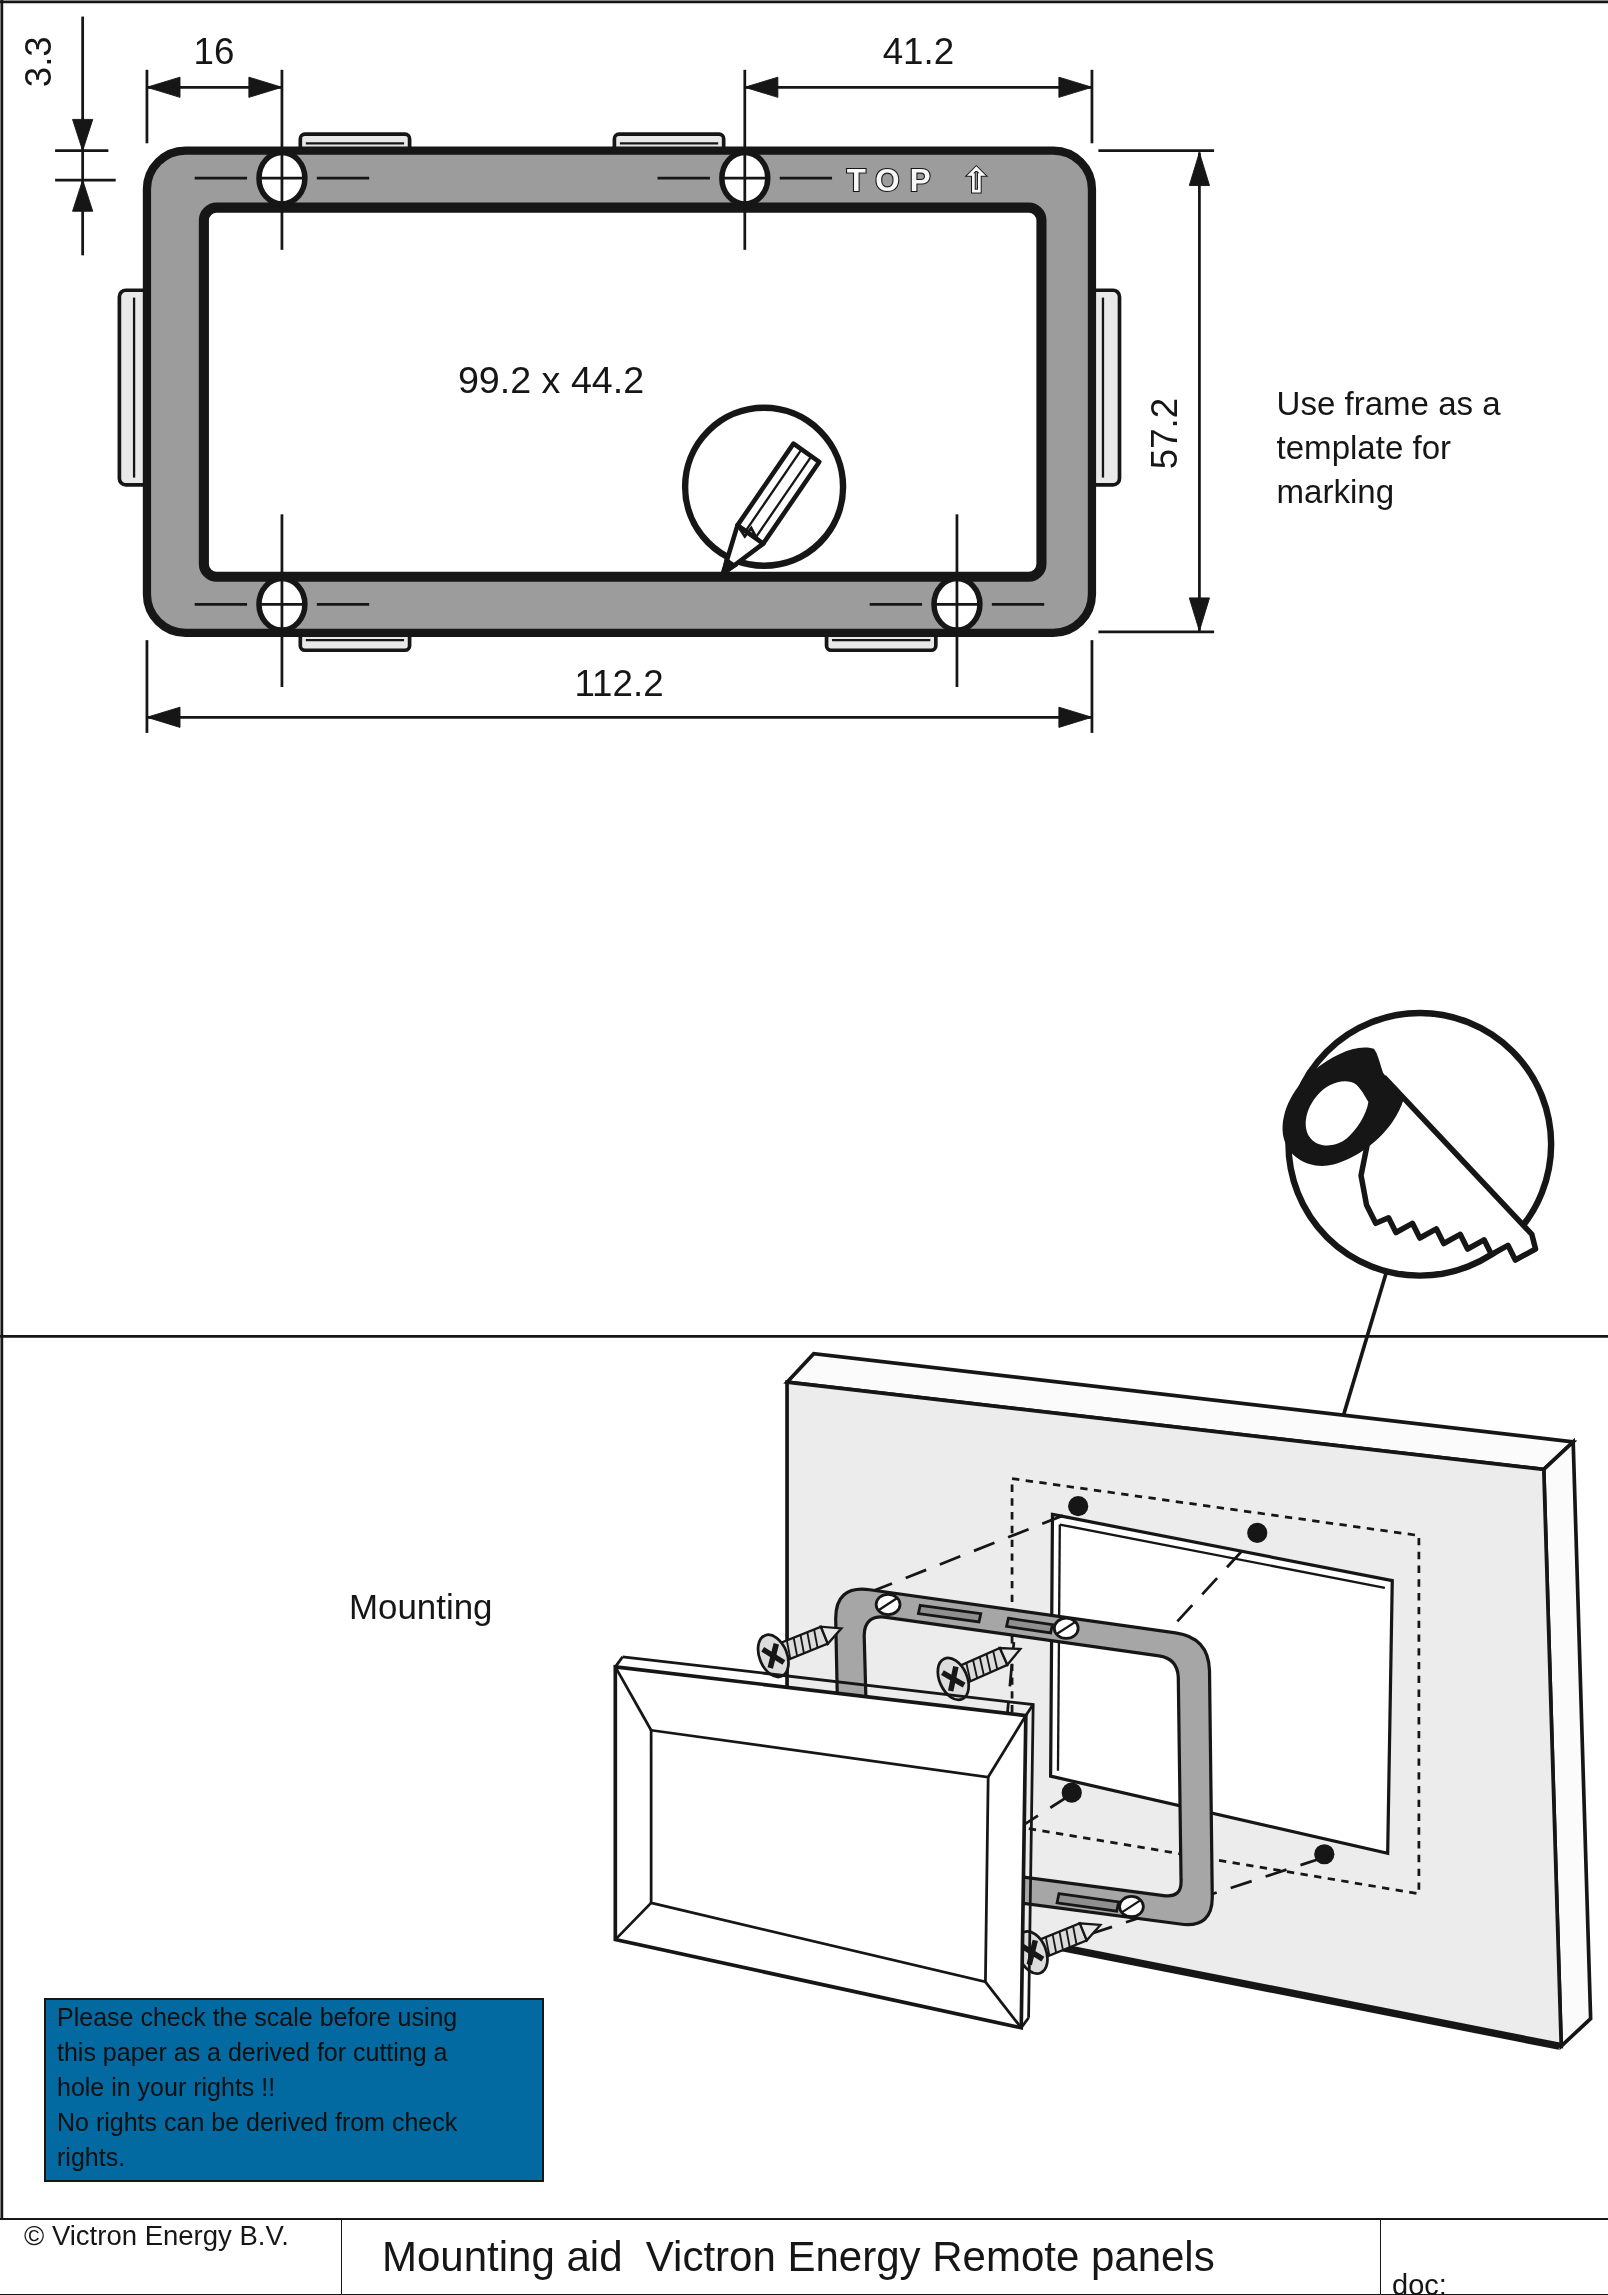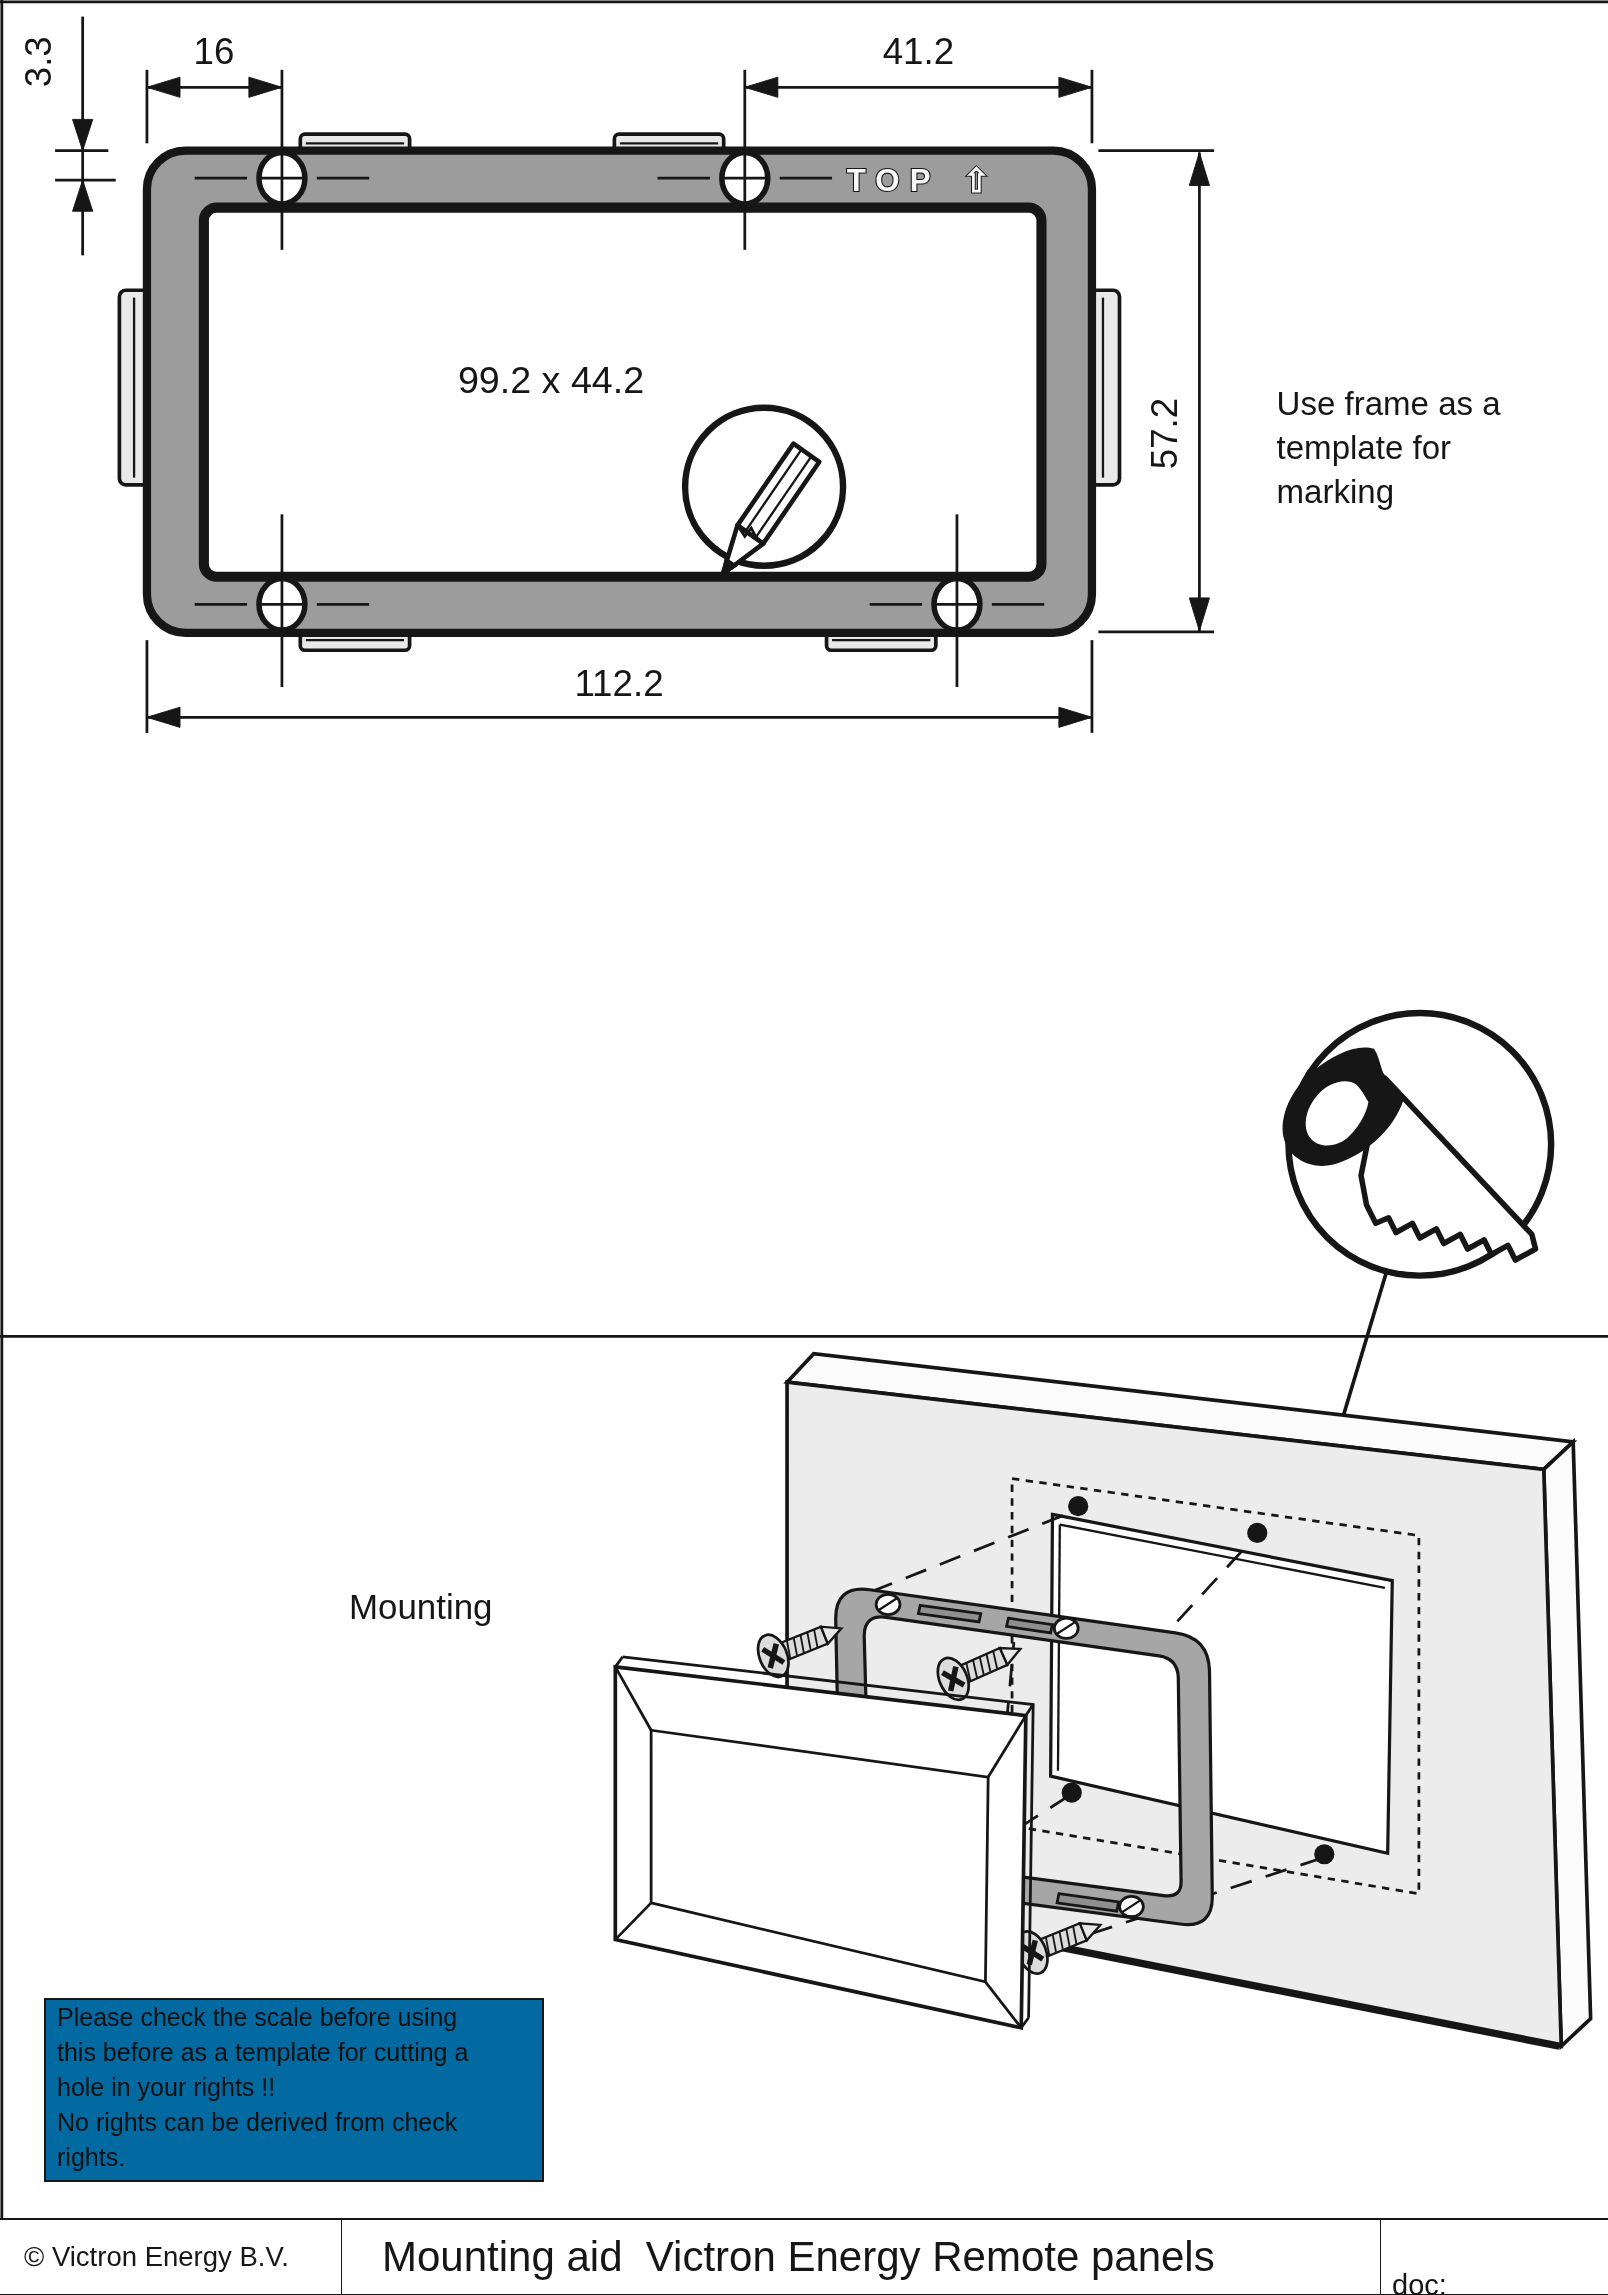--- a/index.html
+++ b/index.html
@@ -20,21 +20,21 @@
     position:absolute;left:44px;top:1998px;width:474px;min-height:180px;
     border:2.8px solid #161616;background:#0369a1;padding:0 11px;
     font-size:25px;line-height:35px;color:#101010;
   }
   #footer{
     position:absolute;left:0;top:2218px;width:1609px;height:74px;
     border-top:2.8px solid #161616;border-bottom:3.7px solid #161616;background:#fff;
     display:flex;align-items:stretch;
   }
   .fcell{position:relative;height:100%;}
-  #footer-copyright{width:342px;border-right:1.8px solid #161616;display:flex;align-items:center;padding-left:24px;font-size:27.5px;box-sizing:border-box;}
+  #footer-copyright{width:342px;border-right:1.8px solid #161616;display:flex;padding-left:24px;font-size:27.5px;box-sizing:border-box;}
   #footer-title{width:1039px;border-right:1.8px solid #161616;display:flex;align-items:center;padding-left:40px;font-size:42px;box-sizing:border-box;white-space:pre;text-align:right;}
   #footer-meta{flex:1;padding:2.8px 0 0 11px;font-size:29px;line-height:25px;box-sizing:border-box;white-space:pre;}
   .mline{display:block;}
 </style>
 </head>
 <body>
 
 <div id="page">
 
 <svg width="1609" height="2296" viewBox="0 0 1752 2500">
@@ -295,21 +295,21 @@
       <line x1="1112" y1="2208" x2="1073" y2="2158" stroke-width="3"></line>
       <line x1="670" y1="2112" x2="709" y2="2072" stroke-width="3"></line>
     </g>
 
     <text class="sectionlabel" x="380" y="1763">Mounting</text>
   </g>
 </svg>
 
 <div id="warning-box">
   <span class="mline">Please check the scale before using</span>
-  <span class="mline">this before as a template for cutting a</span>
+  <span class="mline">this paper as a derived for cutting a</span>
   <span class="mline">hole in your rights !!</span>
   <span class="mline">No rights can be derived from check</span>
   <span class="mline">rights.</span>
 </div>
 
 <div id="footer">
   <div id="footer-copyright" class="fcell">
     <span>© Victron Energy B.V.</span>
   </div>
   <div id="footer-title" class="fcell">

